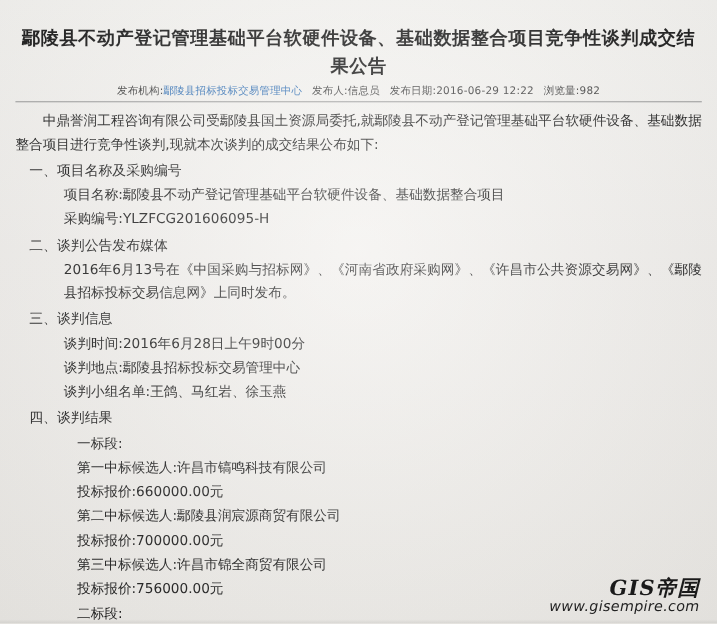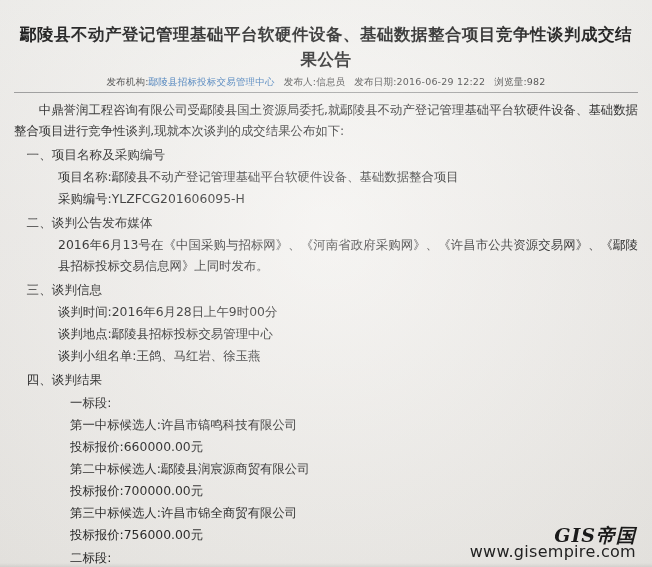--- a/index.html
+++ b/index.html
@@ -102,24 +102,25 @@
     font-family: "DejaVu Serif", "Liberation Serif", serif;
     font-weight: bold;
     font-style: italic;
     font-size: 19px;
     color: #1a1a1a;
     letter-spacing: 1px;
     line-height: 20px;
   }
   .wm-url {
     font-family: "DejaVu Sans", "Liberation Sans", sans-serif;
-    font-size: 16px;
+    font-size: 13px;
     color: #222;
     line-height: 14px;
     letter-spacing: 0.3px;
+    font-style: italic;
   }
   .clip-bottom {
     position: absolute;
     left: 0; right: 0; bottom: 0;
     height: 4px;
     background: linear-gradient(180deg, rgba(0,0,0,0) 0%, rgba(0,0,0,0.07) 100%);
     pointer-events: none;
   }
 </style>
 </head>

